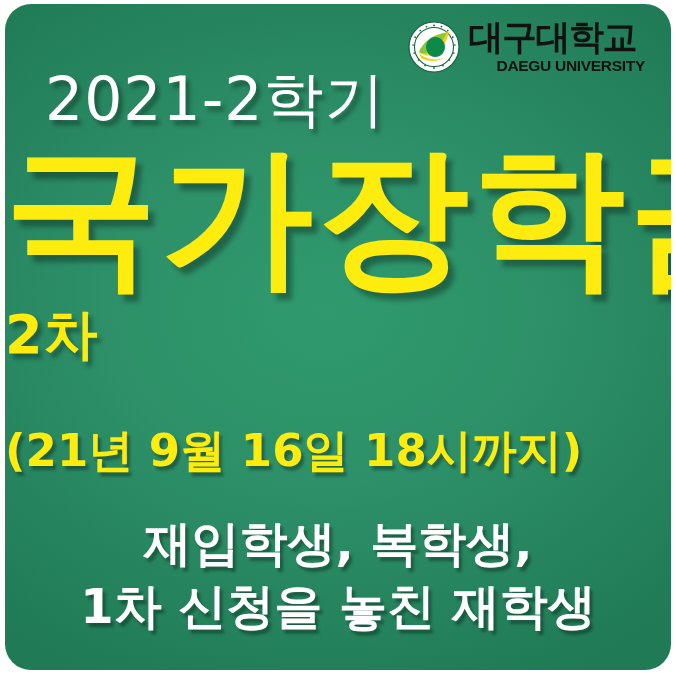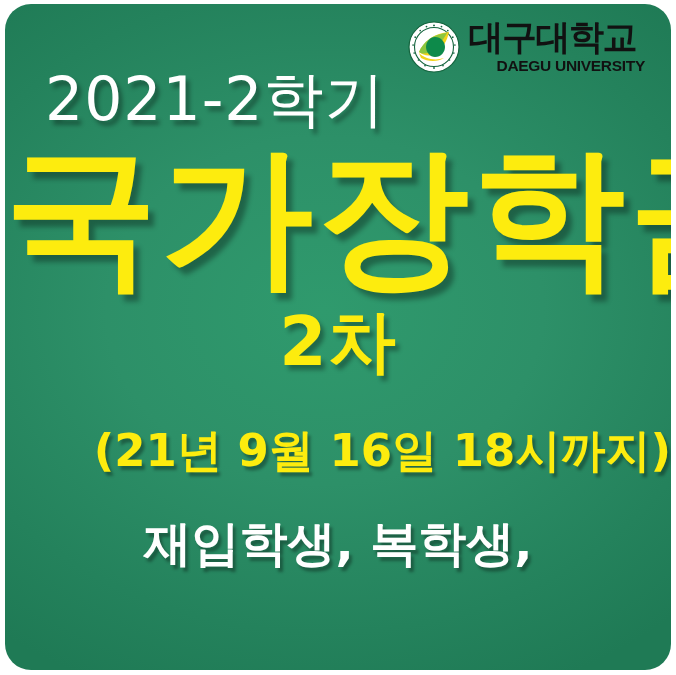--- a/index.html
+++ b/index.html
@@ -91,36 +91,35 @@
     line-height: 1;
     text-shadow: 6px 7px 5px rgba(0,0,0,0.32);
     font-family: "DejaVu Sans", "Liberation Sans", sans-serif;
     white-space: nowrap;
   }
   .round {
     position: absolute;
     left: 0;
     right: 0;
     top: 304px;
-    text-align: center;
-    font-size: 68px;
+    font-size: 54px;
     font-weight: 700;
     color: #fdec0e;
     letter-spacing: 1px;
     line-height: 1;
     text-shadow: 4px 5px 4px rgba(0,0,0,0.32);
     font-family: "DejaVu Sans", "Liberation Sans", sans-serif;
     white-space: nowrap;
   }
   .deadline {
     position: absolute;
     left: 0;
     right: 0;
     top: 424px;
-    text-align: right;
+    text-align: left;
     font-size: 45px;
     font-weight: 700;
     color: #fdec0e;
     letter-spacing: 0px;
     line-height: 1;
     text-shadow: 3px 4px 3px rgba(0,0,0,0.33);
     font-family: "DejaVu Sans", "Liberation Sans", sans-serif;
     white-space: nowrap;
   }
   .targets {
@@ -186,16 +185,17 @@
     <div class="semester">2021-2학기</div>
 
     <div class="title">국가장학금</div>
 
     <div class="round">2차</div>
 
     <div class="deadline">(21년 9월 16일 18시까지)</div>
 
     <div class="targets">
       <span class="tline">재입학생, 복학생,</span>
+      <span class="tline">1차 신청을 놓친 재학생</span>
     </div>
 
   </div>
 </div>
 
 </body></html>

